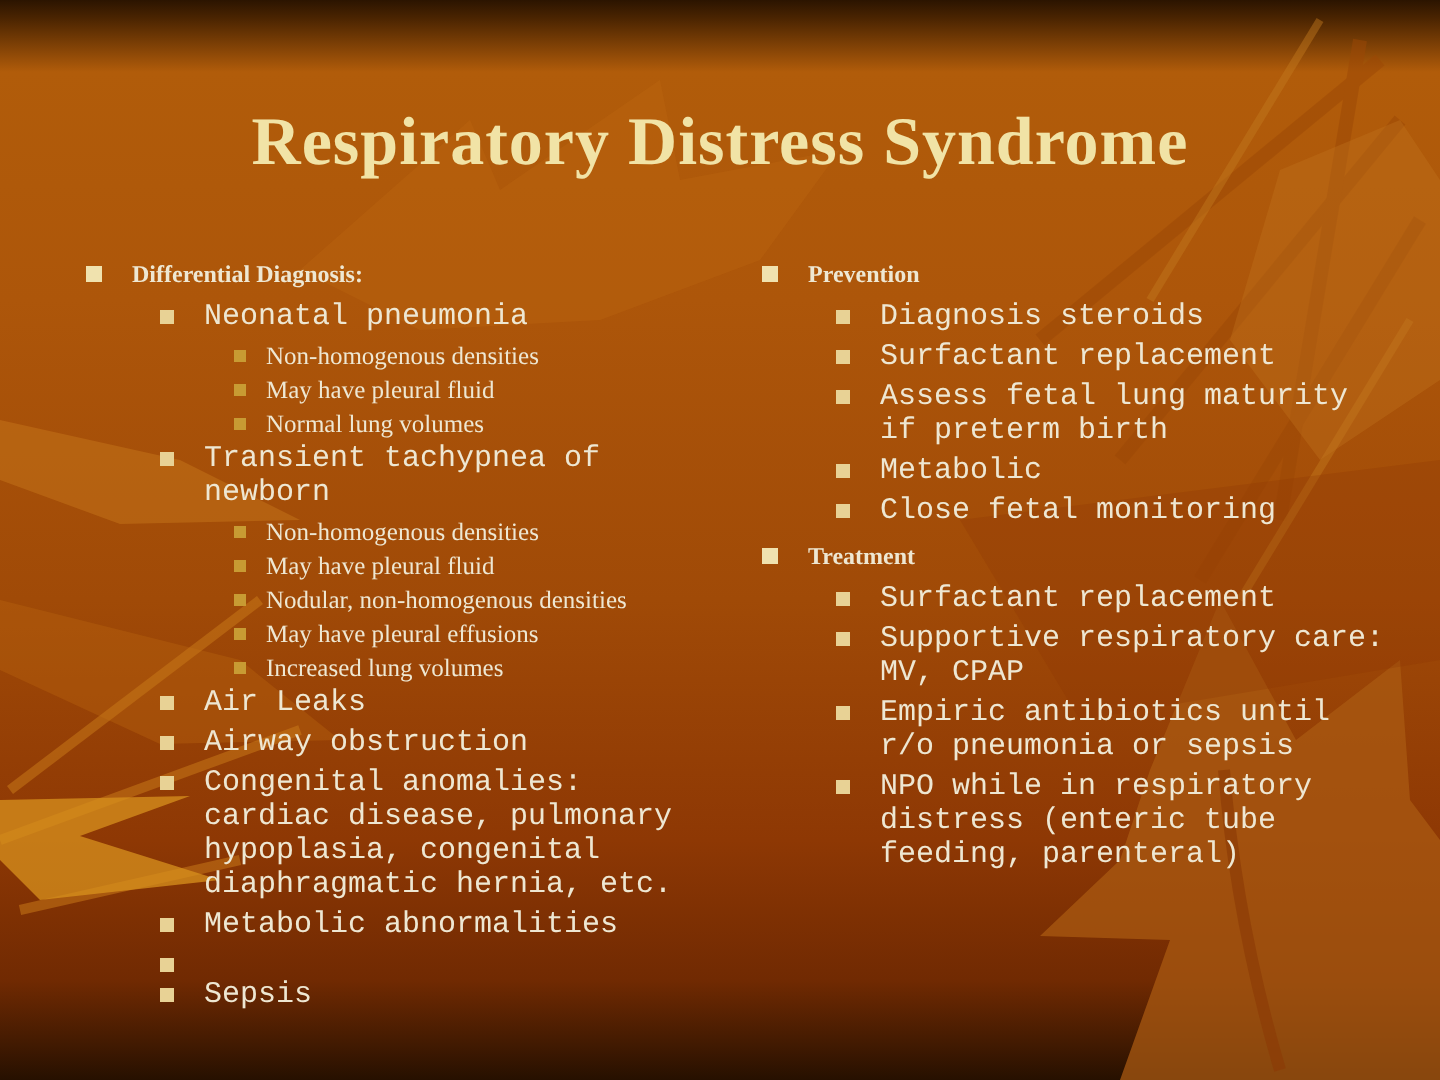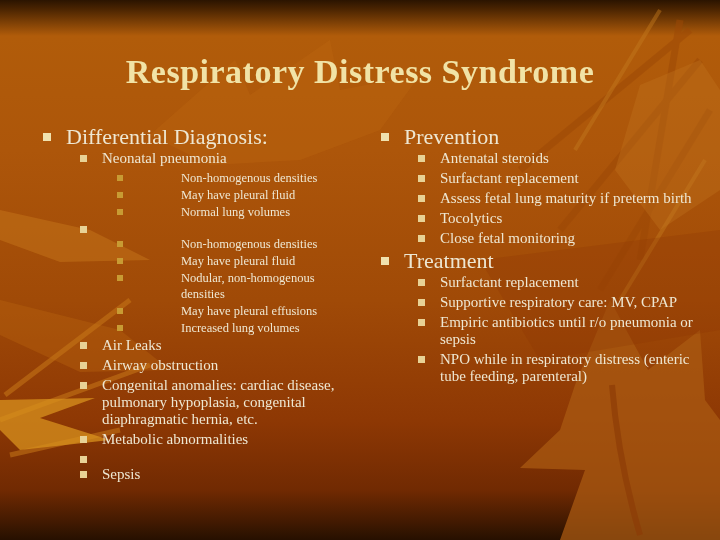--- a/index.html
+++ b/index.html
@@ -18,25 +18,25 @@
   }
   .col{position:absolute;color:#eee7d2;}
   .col-left{left:43px;top:126px;width:305px;}
   .col-right{left:381px;top:126px;width:325px;}
   .row{display:flex;align-items:flex-start;}
   .b{flex:0 0 auto;display:inline-block;}
   .b1{width:8px;height:8px;background:#f0e2ae;margin:7px 15px 0 0;}
   .b2{width:7px;height:7px;background:#e8d295;margin:5px 15px 0 0;}
   .b3{width:6px;height:6px;background:#c89b33;margin:5px 10px 0 0;}
   .l1{margin:0 0 2px 0;}
-  .l1 .t{font-size:22px;font-weight:normal;line-height:22px;}
-  .l2{margin:0 0 3px 37px;}
+  .l1 .t{font-size:12px;font-weight:bold;line-height:22px;}
+  .l2{margin:0 0 3px 37px;font-family:Liberation Mono, monospace;}
   .l2 .t{font-size:15px;line-height:17px;max-width:250px;}
   .col-right .l2 .t{max-width:258px;}
-  .l3{margin:0 0 1px 74px;gap:48px;}
+  .l3{margin:0 0 1px 74px;}
   .l3 .t{font-size:12.5px;line-height:16px;max-width:226px;}
   .h2{margin-top:2px;}
 </style>
 </head>
 <body>
 
 <div class="slide">
 
   <svg class="leaves" width="720" height="540" viewBox="0 0 720 540" aria-hidden="true">
     <path d="M150,135 L235,60 L250,95 L330,40 L340,90 L420,75 L380,130 L300,160 L210,165 Z" fill="#c06b14" opacity="0.30"></path>
@@ -84,20 +84,21 @@
       <span class="b b3"></span>
       <span class="t">May have pleural fluid</span>
     </div>
     <div class="row l3">
       <span class="b b3"></span>
       <span class="t">Normal lung volumes</span>
     </div>
 
     <div class="row l2">
       <span class="b b2"></span>
+      <span class="t">Transient tachypnea of newborn</span>
     </div>
     <div class="row l3">
       <span class="b b3"></span>
       <span class="t">Non-homogenous densities</span>
     </div>
     <div class="row l3">
       <span class="b b3"></span>
       <span class="t">May have pleural fluid</span>
     </div>
 
@@ -139,33 +140,33 @@
     </div>
   </div>
 
   <div class="col col-right">
     <div class="row l1">
       <span class="b b1"></span>
       <span class="t">Prevention</span>
     </div>
     <div class="row l2">
       <span class="b b2"></span>
-      <span class="t">Antenatal steroids</span>
+      <span class="t">Diagnosis steroids</span>
     </div>
     <div class="row l2">
       <span class="b b2"></span>
       <span class="t">Surfactant replacement</span>
     </div>
     <div class="row l2">
       <span class="b b2"></span>
       <span class="t">Assess fetal lung maturity if preterm birth</span>
     </div>
     <div class="row l2">
       <span class="b b2"></span>
-      <span class="t">Tocolytics</span>
+      <span class="t">Metabolic</span>
     </div>
     <div class="row l2">
       <span class="b b2"></span>
       <span class="t">Close fetal monitoring</span>
     </div>
 
     <div class="row l1 h2">
       <span class="b b1"></span>
       <span class="t">Treatment</span>
     </div>

